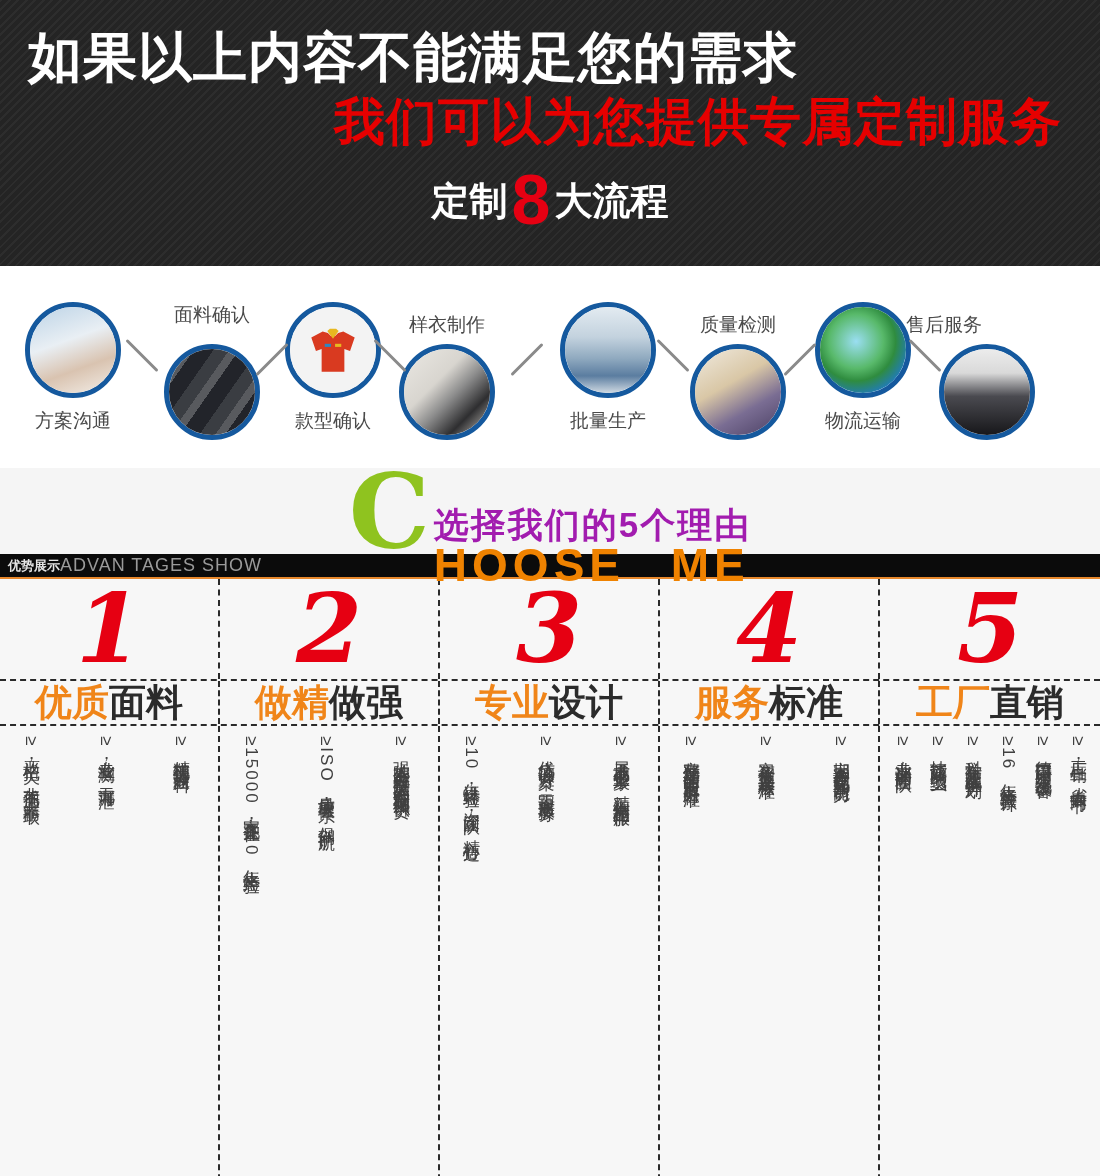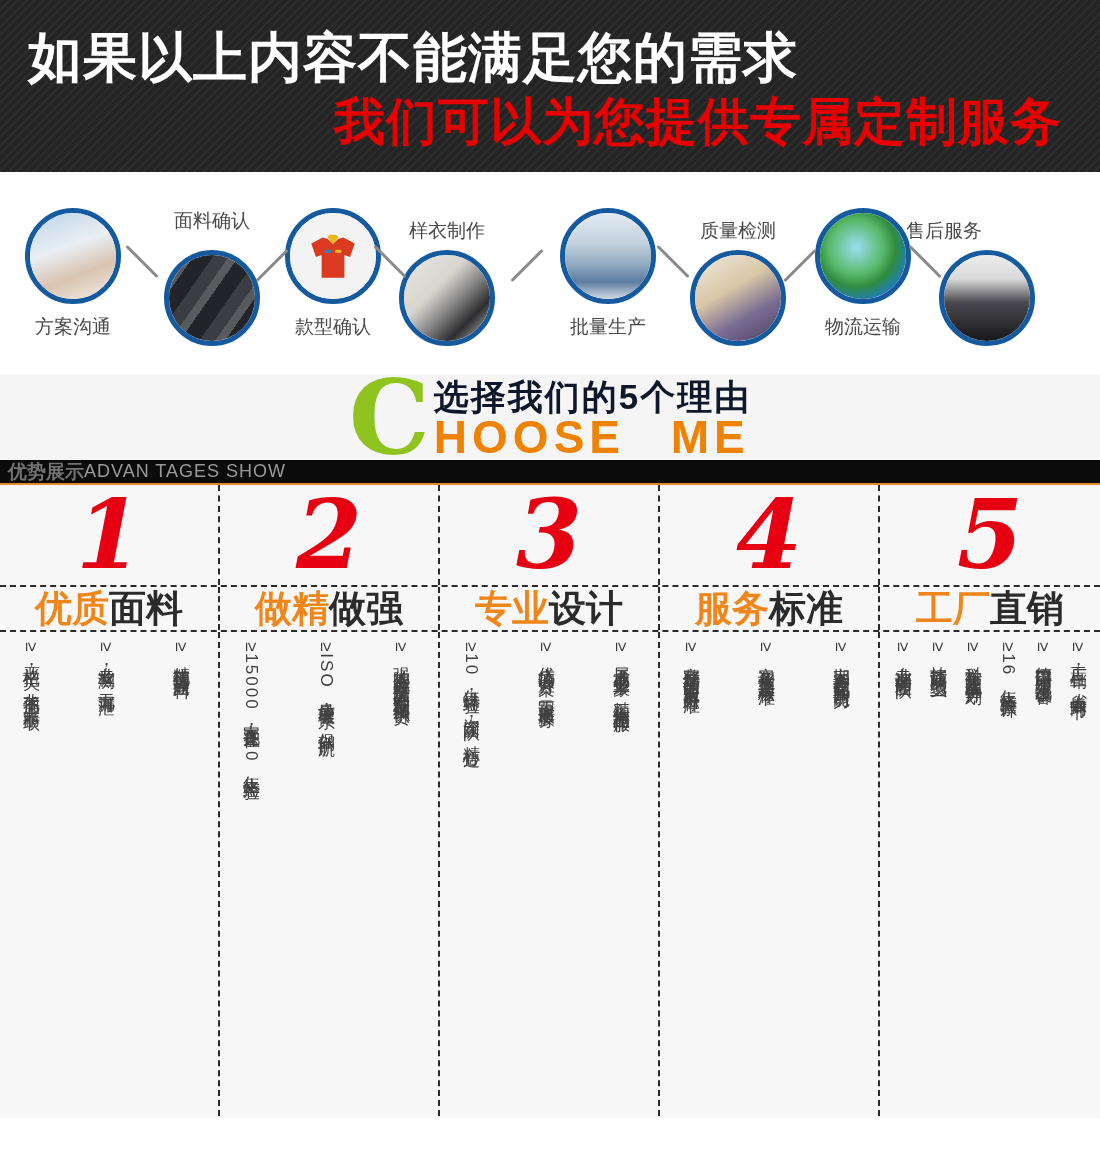--- a/index.html
+++ b/index.html
@@ -1,20 +1,20 @@
 <!DOCTYPE html>
 <html><head>
 <meta charset="utf-8">
 <style>
   * { margin:0; padding:0; box-sizing:border-box; }
   html,body { width:1100px; height:1176px; overflow:hidden; background:#fff;
     font-family:"Liberation Sans", sans-serif; }
 
   
-  .banner { position:relative; width:1100px; height:172px;
+  .banner { position:relative; width:1100px; height:266px;
     background:#242424;
     background-image:repeating-linear-gradient(135deg, rgba(255,255,255,0.045) 0 2px, rgba(0,0,0,0) 2px 6px);
   }
   .headline { position:absolute; left:28px; top:22px; font-size:54px; font-weight:900;
     color:#ffffff; letter-spacing:1px; white-space:nowrap; }
   .phone { position:absolute; right:28px; top:30px; display:flex; align-items:center; }
   .phone svg { display:block; margin-right:4px; }
   .phone-number { font-family:"DejaVu Serif", serif; font-weight:bold; font-size:36px;
     color:#c80000; letter-spacing:0; white-space:nowrap; }
   .subline { position:absolute; left:334px; top:88px; font-size:51px; font-weight:900;
@@ -49,28 +49,28 @@
   .k1{left:120px;top:88px;} .k2{left:250px;top:92px;} .k3{left:368px;top:88px;} .k4{left:505px;top:92px;}
   .k5{left:651px;top:88px;} .k6{left:778px;top:92px;} .k7{left:903px;top:88px;}
 
   
   .choose { position:relative; width:1100px; height:86px; background:#f5f5f5;
     display:flex; justify-content:center; }
   .choose-inner { display:flex; align-items:flex-start; padding-top:3px; }
   .big-c { font-family:"DejaVu Serif", serif; font-weight:bold; font-size:102px;
     line-height:82px; color:#8fc31f; margin-right:4px; }
   .choose-right { display:flex; flex-direction:column; }
-  .choose-cn { font-size:35px; font-weight:900; color:#0f172a; letter-spacing:2px; line-height:40px; }
+  .choose-cn { font-size:35px; font-weight:900; color:#a21caf; letter-spacing:2px; line-height:40px;margin-top:34px; }
   .choose-en { font-family:Liberation Sans, sans-serif; font-size:46px; font-weight:bold;
     color:#ef8200; letter-spacing:5px; word-spacing:28px; line-height:40px; }
 
   
   .advbar { width:1100px; height:25px; background:#0b0b0b; border-bottom:2px solid #e8882c;
     display:flex; align-items:center; padding-left:8px; }
-  .advbar-cn { color:#737373; font-size:19px; font-weight:bold; }
+  .advbar-cn { color:#e5e5e5; font-size:13px; font-weight:bold; }
   .advbar-en { color:#9a9a9a; font-size:18px; margin-left:0; letter-spacing:1px; }
 
   
   .adv { width:1100px; height:633px; background:#f7f7f7; display:flex; flex-direction:column; }
   .row { display:flex; width:1100px; }
   .cell { width:20%; border-right:2px dashed #2a2a2a; }
   .cell:last-child { border-right:none; }
   .row-numbers { height:102px; border-bottom:2px dashed #2a2a2a; }
   .row-numbers .cell { text-align:center; }
   .num { font-family:"DejaVu Serif", serif; font-style:italic; font-weight:bold;

